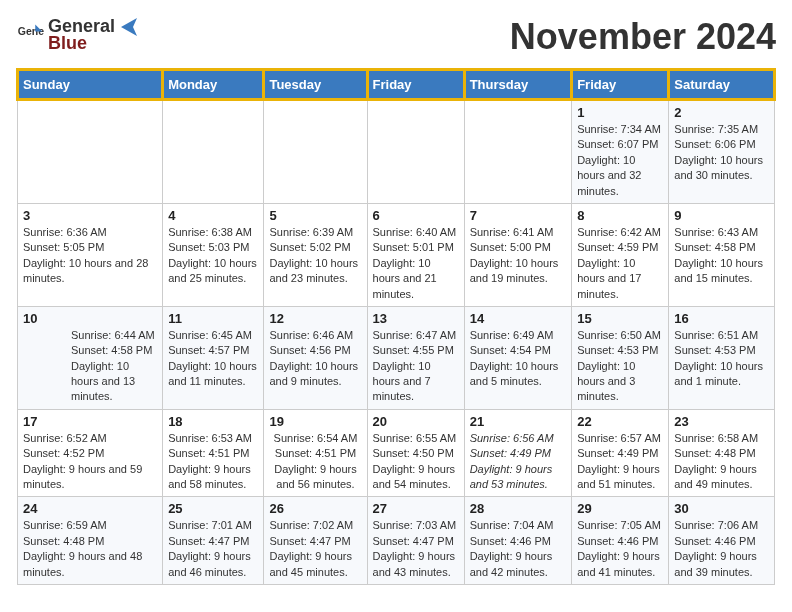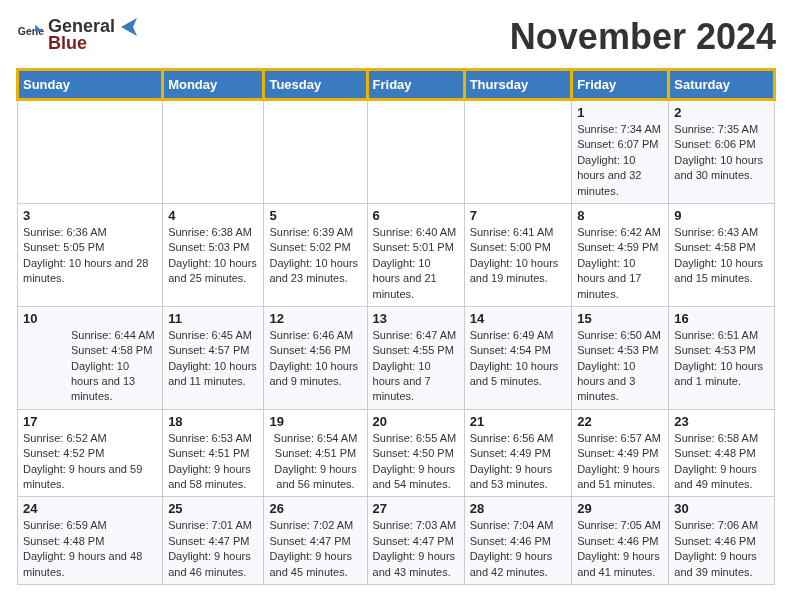--- a/index.html
+++ b/index.html
@@ -241,21 +241,21 @@
 Daylight: 9 hours and 56 minutes.</div>
         </td>
         <td>
           <div class="day-number">20</div>
           <div class="day-info" style="white-space: pre-line;">Sunrise: 6:55 AM
 Sunset: 4:50 PM
 Daylight: 9 hours and 54 minutes.</div>
         </td>
         <td>
           <div class="day-number">21</div>
-          <div class="day-info" style="white-space: pre-line;">Sunrise: 6:56 AM
+          <div class="day-info" style="white-space: pre-line; font-style: italic;">Sunrise: 6:56 AM
 Sunset: 4:49 PM
 Daylight: 9 hours and 53 minutes.</div>
         </td>
         <td>
           <div class="day-number">22</div>
           <div class="day-info" style="white-space: pre-line;">Sunrise: 6:57 AM
 Sunset: 4:49 PM
 Daylight: 9 hours and 51 minutes.</div>
         </td>
         <td>

